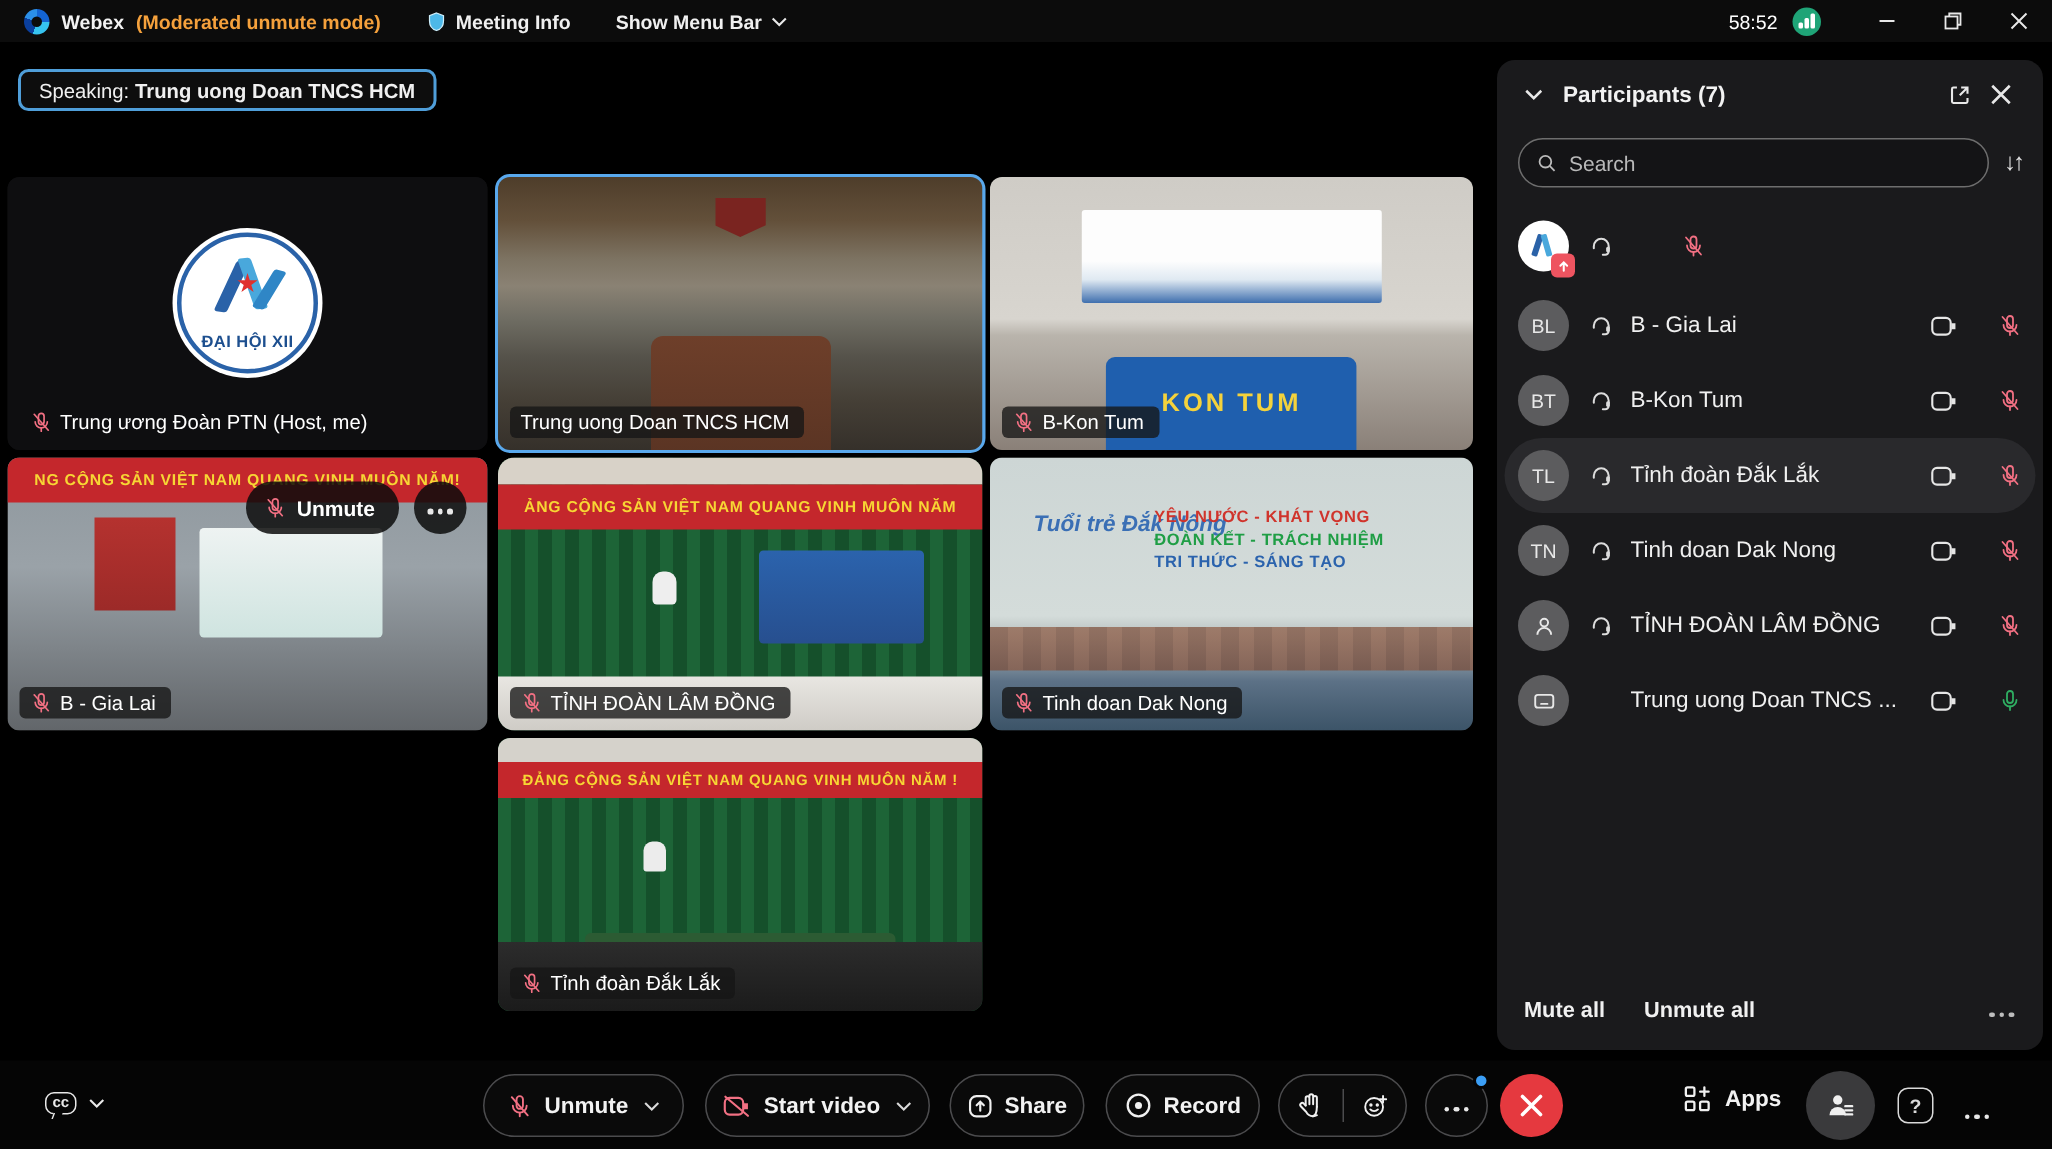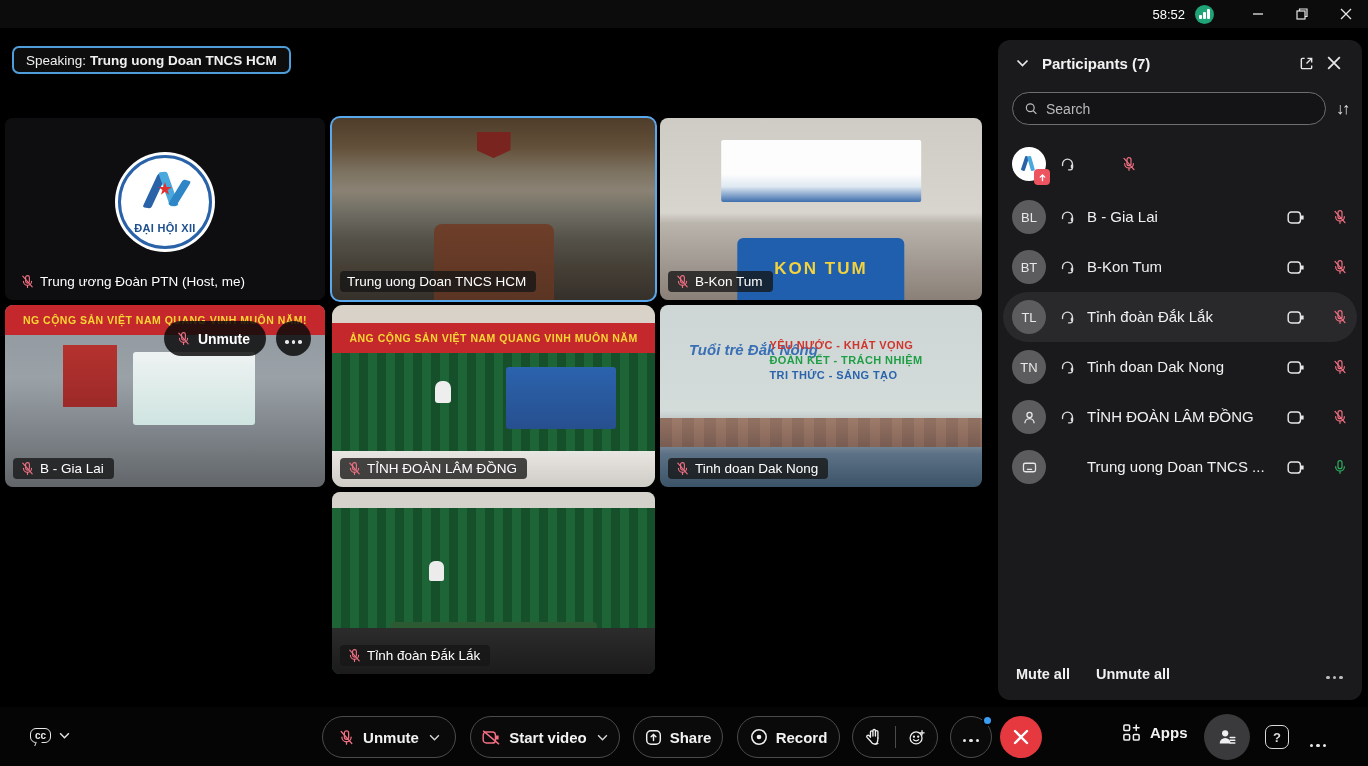--- a/index.html
+++ b/index.html
@@ -135,20 +135,37 @@
   .help-btn { position:absolute; left:1265px; top:18px; width:24px; height:24px; border:1.7px solid #dadada; border-radius:7px; color:#dadada; font-size:13px; font-weight:700; display:flex; align-items:center; justify-content:center; }
   .more2 { position:absolute; left:1308px; top:26px; }
   svg { display:block; }
 </style>
 </head>
 <body>
 
 <div id="app">
 
   <div id="titlebar">
+    <div class="tb-left">
+      <span class="webex-logo"></span>
+      <span class="tb-app">Webex</span>
+      <span class="tb-mode">(Moderated unmute mode)</span>
+      <span class="tb-item">
+        <svg width="14" height="15" viewBox="0 0 24 24">
+            <path d="M12 2l8 3v6c0 5.5-3.5 9.5-8 11-4.5-1.5-8-5.5-8-11V5l8-3z" fill="#4db8e8" stroke="#cfeffb" stroke-width="1.4"></path>
+          </svg>
+        <span>Meeting Info</span>
+      </span>
+      <span class="tb-item">
+        <span>Show Menu Bar</span>
+        <svg width="11" height="7" viewBox="0 0 12 8">
+            <path d="M1 1.5l5 5 5-5" fill="none" stroke="#e8e8e8" stroke-width="1.6"></path>
+          </svg>
+      </span>
+    </div>
     <div class="tb-right">
       <span class="timer">58:52</span>
       <span class="signal-badge">
           <i style="height:4px"></i>
           <i style="height:7px"></i>
           <i style="height:10px"></i>
         </span>
       <span class="win-btn">
           <svg viewBox="0 0 12 12">
             <line x1="1" y1="6" x2="11" y2="6" stroke="#e8e8e8" stroke-width="1.3"></line>
@@ -291,20 +308,21 @@
           <line x1="12" y1="18" x2="12" y2="21.5"></line>
           <line x1="4.5" y1="3.5" x2="19.5" y2="20.5"></line>
         </svg>
       <span>Tinh doan Dak Nong</span>
     </div>
   </div>
 
   <div class="tile" style="left:332px; top:492px; width:323px;">
     <div class="scene curtain scene-daklak">
       <span class="dk-wall-top"></span>
+      <span class="red-banner">ĐẢNG CỘNG SẢN VIỆT NAM QUANG VINH MUÔN NĂM !</span>
       <span class="dk-bust"></span>
       <span class="dk-green"></span>
       <span class="dk-table"></span>
     </div>
     <div class="tile-label">
       <svg class="mic-off-ic" viewBox="0 0 24 24" fill="none" stroke="currentColor" stroke-width="1.8" stroke-linecap="round">
           <rect x="9" y="2.5" width="6" height="12" rx="3"></rect>
           <path d="M5.5 11.5a6.5 6.5 0 0 0 13 0"></path>
           <line x1="12" y1="18" x2="12" y2="21.5"></line>
           <line x1="4.5" y1="3.5" x2="19.5" y2="20.5"></line>

